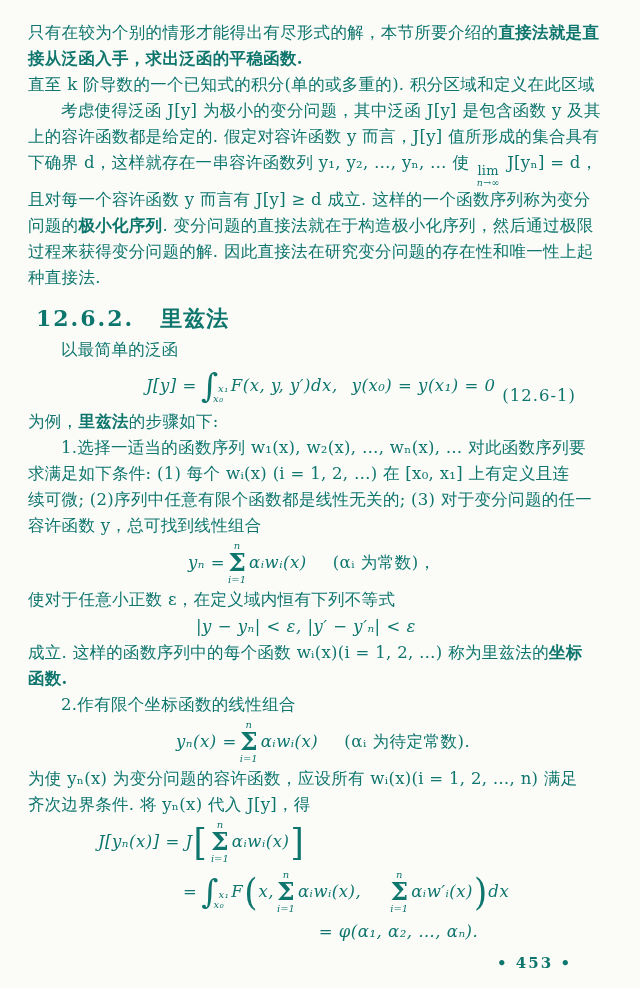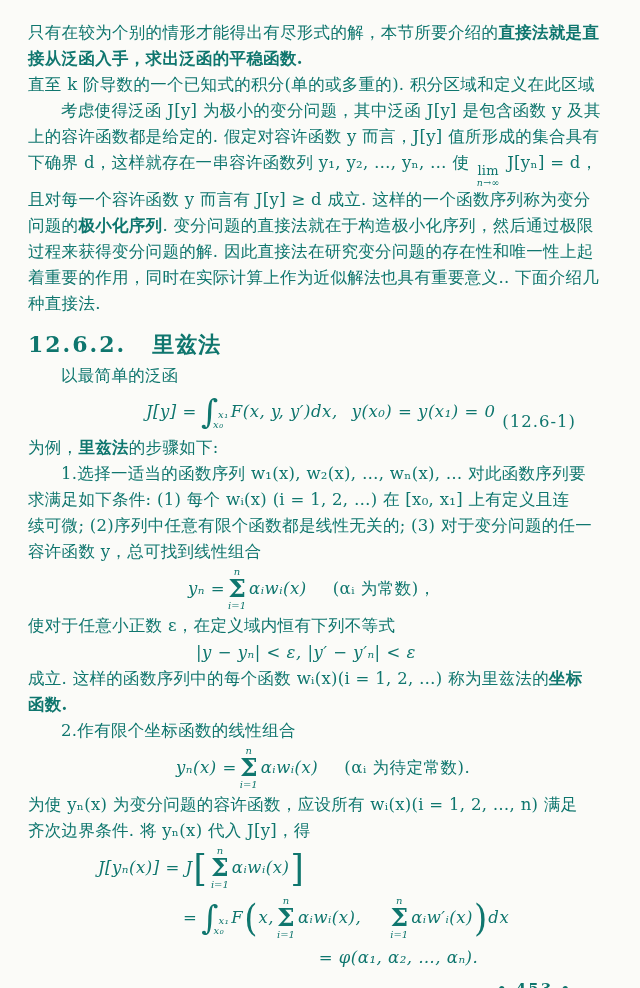--- a/index.html
+++ b/index.html
@@ -20,21 +20,21 @@
   .indent{text-indent:2em;}
   .b{font-weight:bold;}
   .math{font-style:italic;font-family:"DejaVu Serif",serif;}
   .cn-note{font-style:normal;}
   
   .heading{
     margin-top:12px;margin-bottom:4px;
     font-size:22px;font-weight:bold;line-height:30px;
     letter-spacing:1px;
   }
-  .heading .sec-no{margin-right:26px;letter-spacing:2px;}
+  .heading .sec-no{margin-right:26px;letter-spacing:2px;margin-left:8px;}
   
   .eqrow{position:relative;display:flex;align-items:center;white-space:nowrap;}
   .eqrow .math{letter-spacing:0.5px;}
   .sum{display:inline-flex;flex-direction:column;align-items:center;line-height:1;margin:0 3px;vertical-align:middle;}
   .sum .lim{font-size:10px;font-style:italic;line-height:10px;}
   .sum .sigma{font-size:25px;font-style:normal;line-height:24px;font-weight:bold;}
   .integral{display:inline-flex;align-items:center;margin:0 2px 0 4px;}
   .int-glyph{font-size:33px;font-style:normal;line-height:34px;}
   .int-lims{display:inline-flex;flex-direction:column;justify-content:flex-end;height:36px;font-size:10px;font-style:italic;line-height:10px;}
   .int-lims .lo{margin-left:-5px;font-style:italic;}
@@ -64,21 +64,20 @@
     <div class="line">直至 k 阶导数的一个已知式的积分(单的或多重的). 积分区域和定义在此区域</div>
     <div class="line indent">考虑使得泛函 J[y] 为极小的变分问题，其中泛函 J[y] 是包含函数 y 及其</div>
     <div class="line">上的容许函数都是给定的. 假定对容许函数 y 而言，J[y] 值所形成的集合具有</div>
     <div class="line"><span>下确界 d，这样就存在一串容许函数列 y₁, y₂, …, yₙ, … 使 </span><span class="limstack">
           <span class="top">lim</span>
           <span class="bot">n→∞</span>
         </span><span> J[yₙ] = d，</span></div>
     <div class="line">且对每一个容许函数 y 而言有 J[y] ≥ d 成立. 这样的一个函数序列称为变分</div>
     <div class="line"><span>问题的</span><span class="b">极小化序列</span><span>. 变分问题的直接法就在于构造极小化序列，然后通过极限</span></div>
     <div class="line">过程来获得变分问题的解. 因此直接法在研究变分问题的存在性和唯一性上起</div>
-    <div class="line">着重要的作用，同时在实际计算上作为近似解法也具有重要意义.. 下面介绍几</div>
     <div class="line">种直接法.</div>
   </div>
 
   <div class="heading">
     <span class="sec-no">12.6.2.</span><span>里兹法</span>
   </div>
 
   <div class="line indent">以最简单的泛函</div>
 
   <div class="eqrow" style="height:46px;padding-left:118px;">

